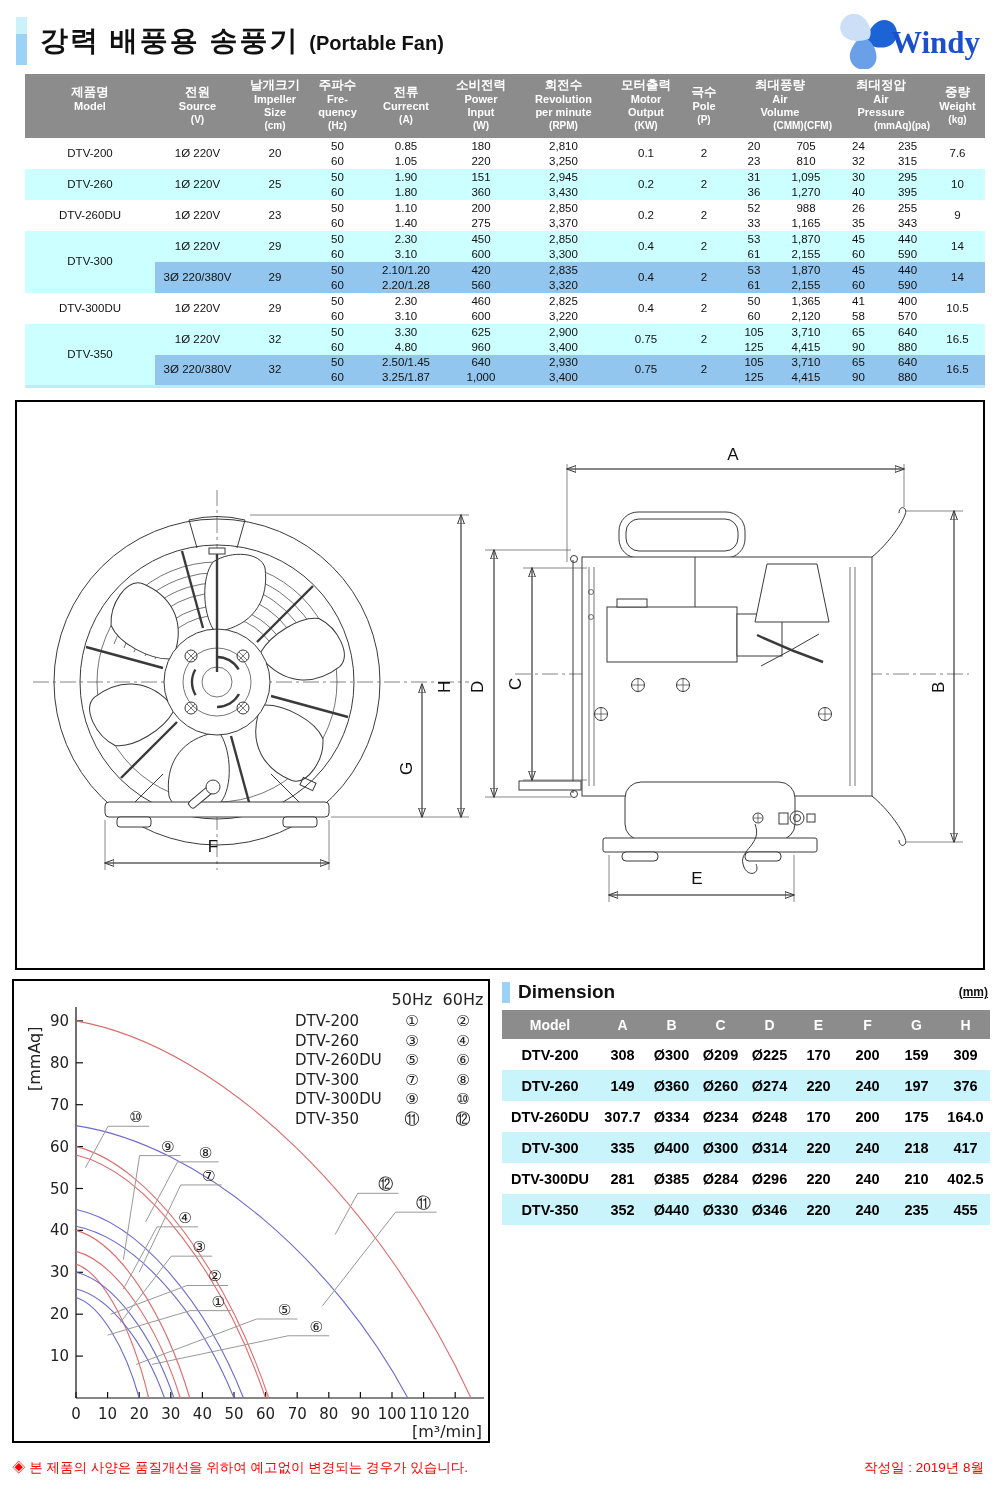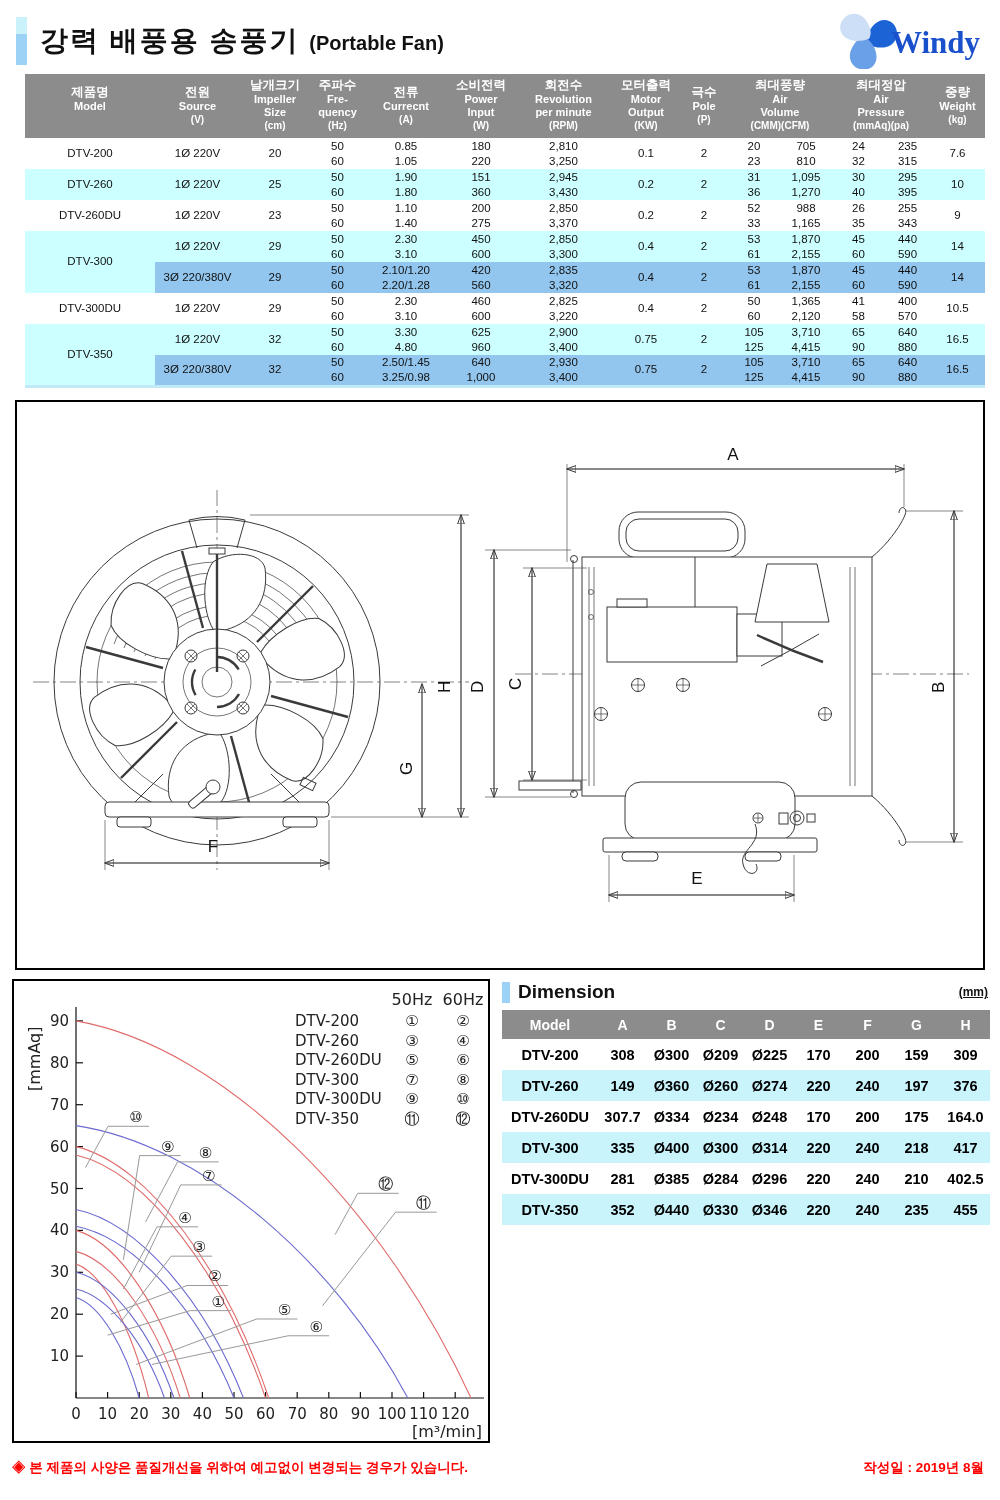--- a/index.html
+++ b/index.html
@@ -15,21 +15,21 @@
   .title .eng { font-size:20px; letter-spacing:0; }
   .logo { margin-left:auto; margin-right:6px; }
 
   
   table.spec { border-collapse:collapse; table-layout:fixed; width:960px; margin:2px 0 0 25px;
                border-bottom:3px solid #bfeaf6; }
   table.spec th { background:#8c8c8c; color:#fff; font-weight:bold; padding:4px 0 6px; vertical-align:middle; }
   .th-kor { font-size:12.5px; line-height:15px; }
   .th-eng { font-size:11px; line-height:13px; }
   .th-unit { font-size:10px; line-height:13px; }
-  .th-units { display:flex; justify-content:center; font-size:10px; line-height:13px; }
+  .th-units { display:flex; justify-content:flex-end; font-size:10px; line-height:13px; }
   table.spec td { text-align:center; font-size:11.5px; height:31px; padding:0; line-height:1.2; vertical-align:middle; }
   tr.cyan > td { background:#ccffff; }
   tr.blue > td { background:#92c6ee; }
   td.v2 div { height:15px; line-height:15px; }
 
   
   .dwgbox { width:970px; height:570px; border:2px solid #000; margin:12px 0 0 15px; }
   .dwg line, .dwg path, .dwg circle, .dwg rect, .dwg polygon { stroke:#3a3a3a; fill:none; stroke-width:1; }
   .dwg .thick { stroke-width:2.4; }
   .dwg .thin  { stroke-width:0.7; }
@@ -56,21 +56,21 @@
   .dimtitle .bar { width:8px; height:21px; background:#9cd2f5; margin-right:8px; }
   .dimtitle .txt { font-size:19px; font-weight:bold; }
   .dimtitle .mm  { margin-left:auto; font-size:12px; font-weight:bold; margin-right:2px;text-decoration:underline; }
   table.dim { border-collapse:collapse; table-layout:fixed; width:488px; margin-top:7px; }
   table.dim th { background:#8c8c8c; color:#fff; font-size:14px; font-weight:bold; height:29px; }
   table.dim td { text-align:center; font-size:14.5px; font-weight:bold; height:31px; color:#000; }
   table.dim tr.cyan td { background:#c9f4fc; }
 
   
   .footer { display:flex; justify-content:space-between; margin:16px 16px 0 12px;
-            color:#f00; font-weight:bold; font-size:13.5px; }
+            color:#f00; font-weight:normal; font-size:13.5px; }
 </style>
 </head>
 <body>
 
 <div class="page">
 
   <div class="hdr">
     <span class="bullet">
         <span class="bt"></span>
         <span class="bb"></span>
@@ -464,21 +464,21 @@
         </tr>
         <tr class="blue">
           <td>3Ø 220/380V</td>
           <td>32</td>
           <td class="v2">
             <div>50</div>
             <div>60</div>
           </td>
           <td class="v2">
             <div>2.50/1.45</div>
-            <div>3.25/0.98</div>
+            <div>3.25/1.87</div>
           </td>
           <td class="v2">
             <div>640</div>
             <div>1,000</div>
           </td>
           <td class="v2">
             <div>2,930</div>
             <div>3,400</div>
           </td>
           <td>0.75</td>

